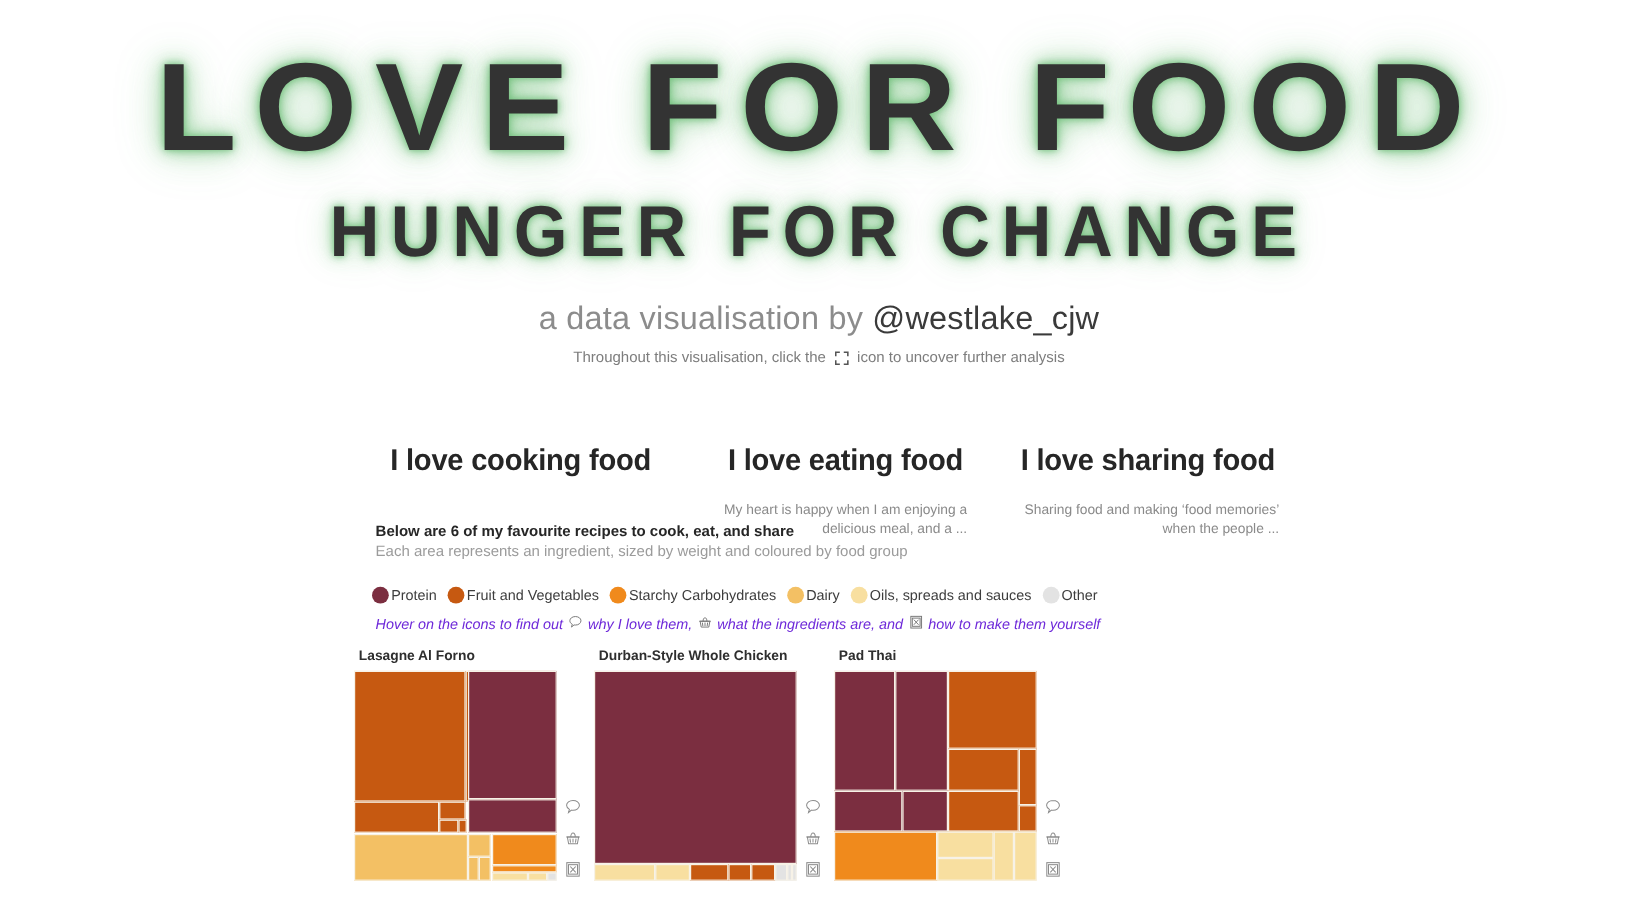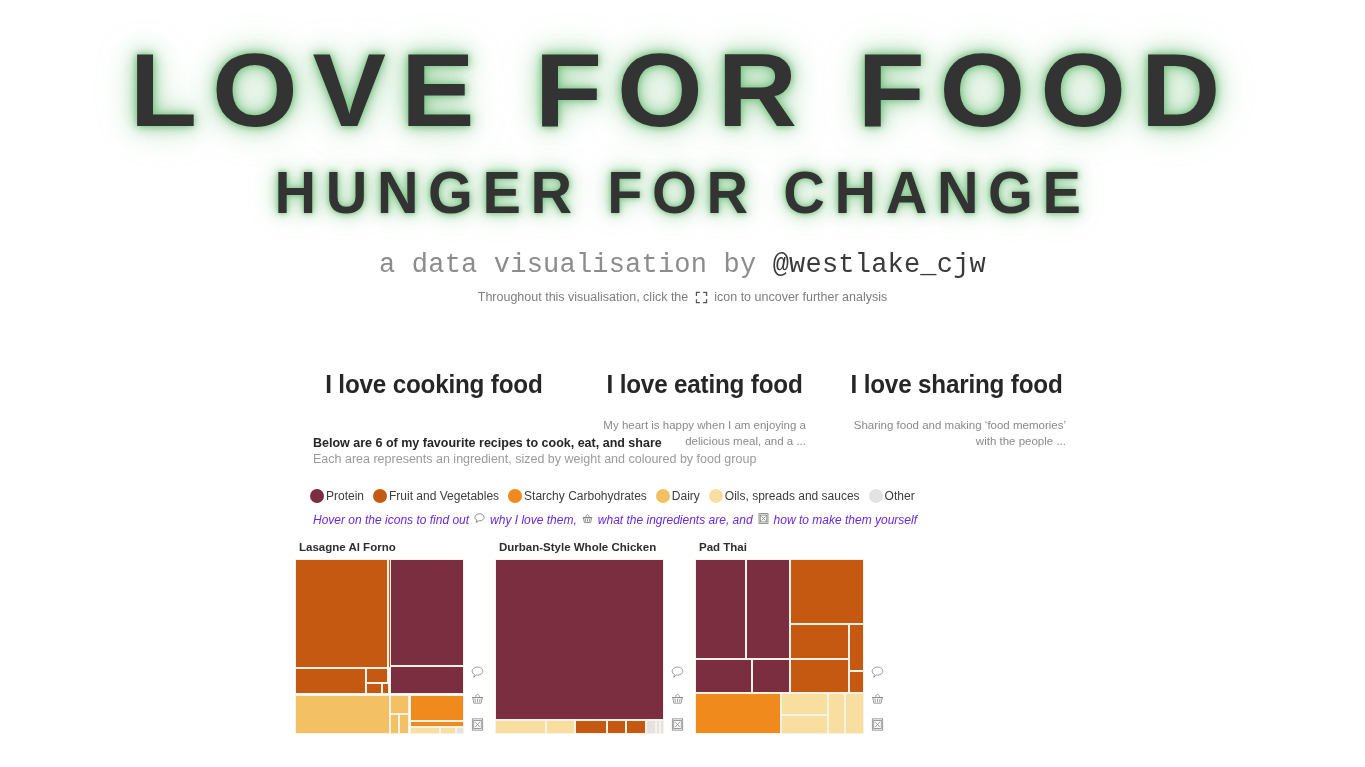--- a/index.html
+++ b/index.html
@@ -48,21 +48,20 @@
        0 0 22px rgba(110,190,120,0.4),
        0 0 34px rgba(110,190,120,0.22);
     margin: 20px 0 0 0;
   }
   .byline {
     margin-top: 26px;
     font-size: 27px;
     color: #8c8c8c;
     font-weight: 300;
     letter-spacing: 0.2px;
-    font-family: Liberation Mono, monospace;
   }
   .byline .handle { color: #3a3a3a; font-weight: 400; }
   .hint {
     margin-top: 10px;
     font-size: 12.5px;
     color: #7d7d7d;
   }
   .hint .expand-ico {
     display: inline-block;
     vertical-align: -3px;
@@ -212,21 +211,21 @@
   <div class="three-col">
     <div class="col">
       <div class="col-heading">I love cooking food</div>
     </div>
     <div class="col">
       <div class="col-heading">I love eating food</div>
       <div class="col-body">My heart is happy when I am enjoying a delicious meal, and a ...</div>
     </div>
     <div class="col">
       <div class="col-heading">I love sharing food</div>
-      <div class="col-body">Sharing food and making ‘food memories’ with the people ...</div>
+      <div class="col-body">Sharing food and making ‘food memories’ when the people ...</div>
     </div>
   </div>
 
   <div class="intro">
     <div class="intro-title">Below are 6 of my favourite recipes to cook, eat, and share</div>
     <div class="intro-sub">Each area represents an ingredient, sized by weight and coloured by food group</div>
   </div>
 
   <div class="legend" id="legend">
       <div class="legend-item">

